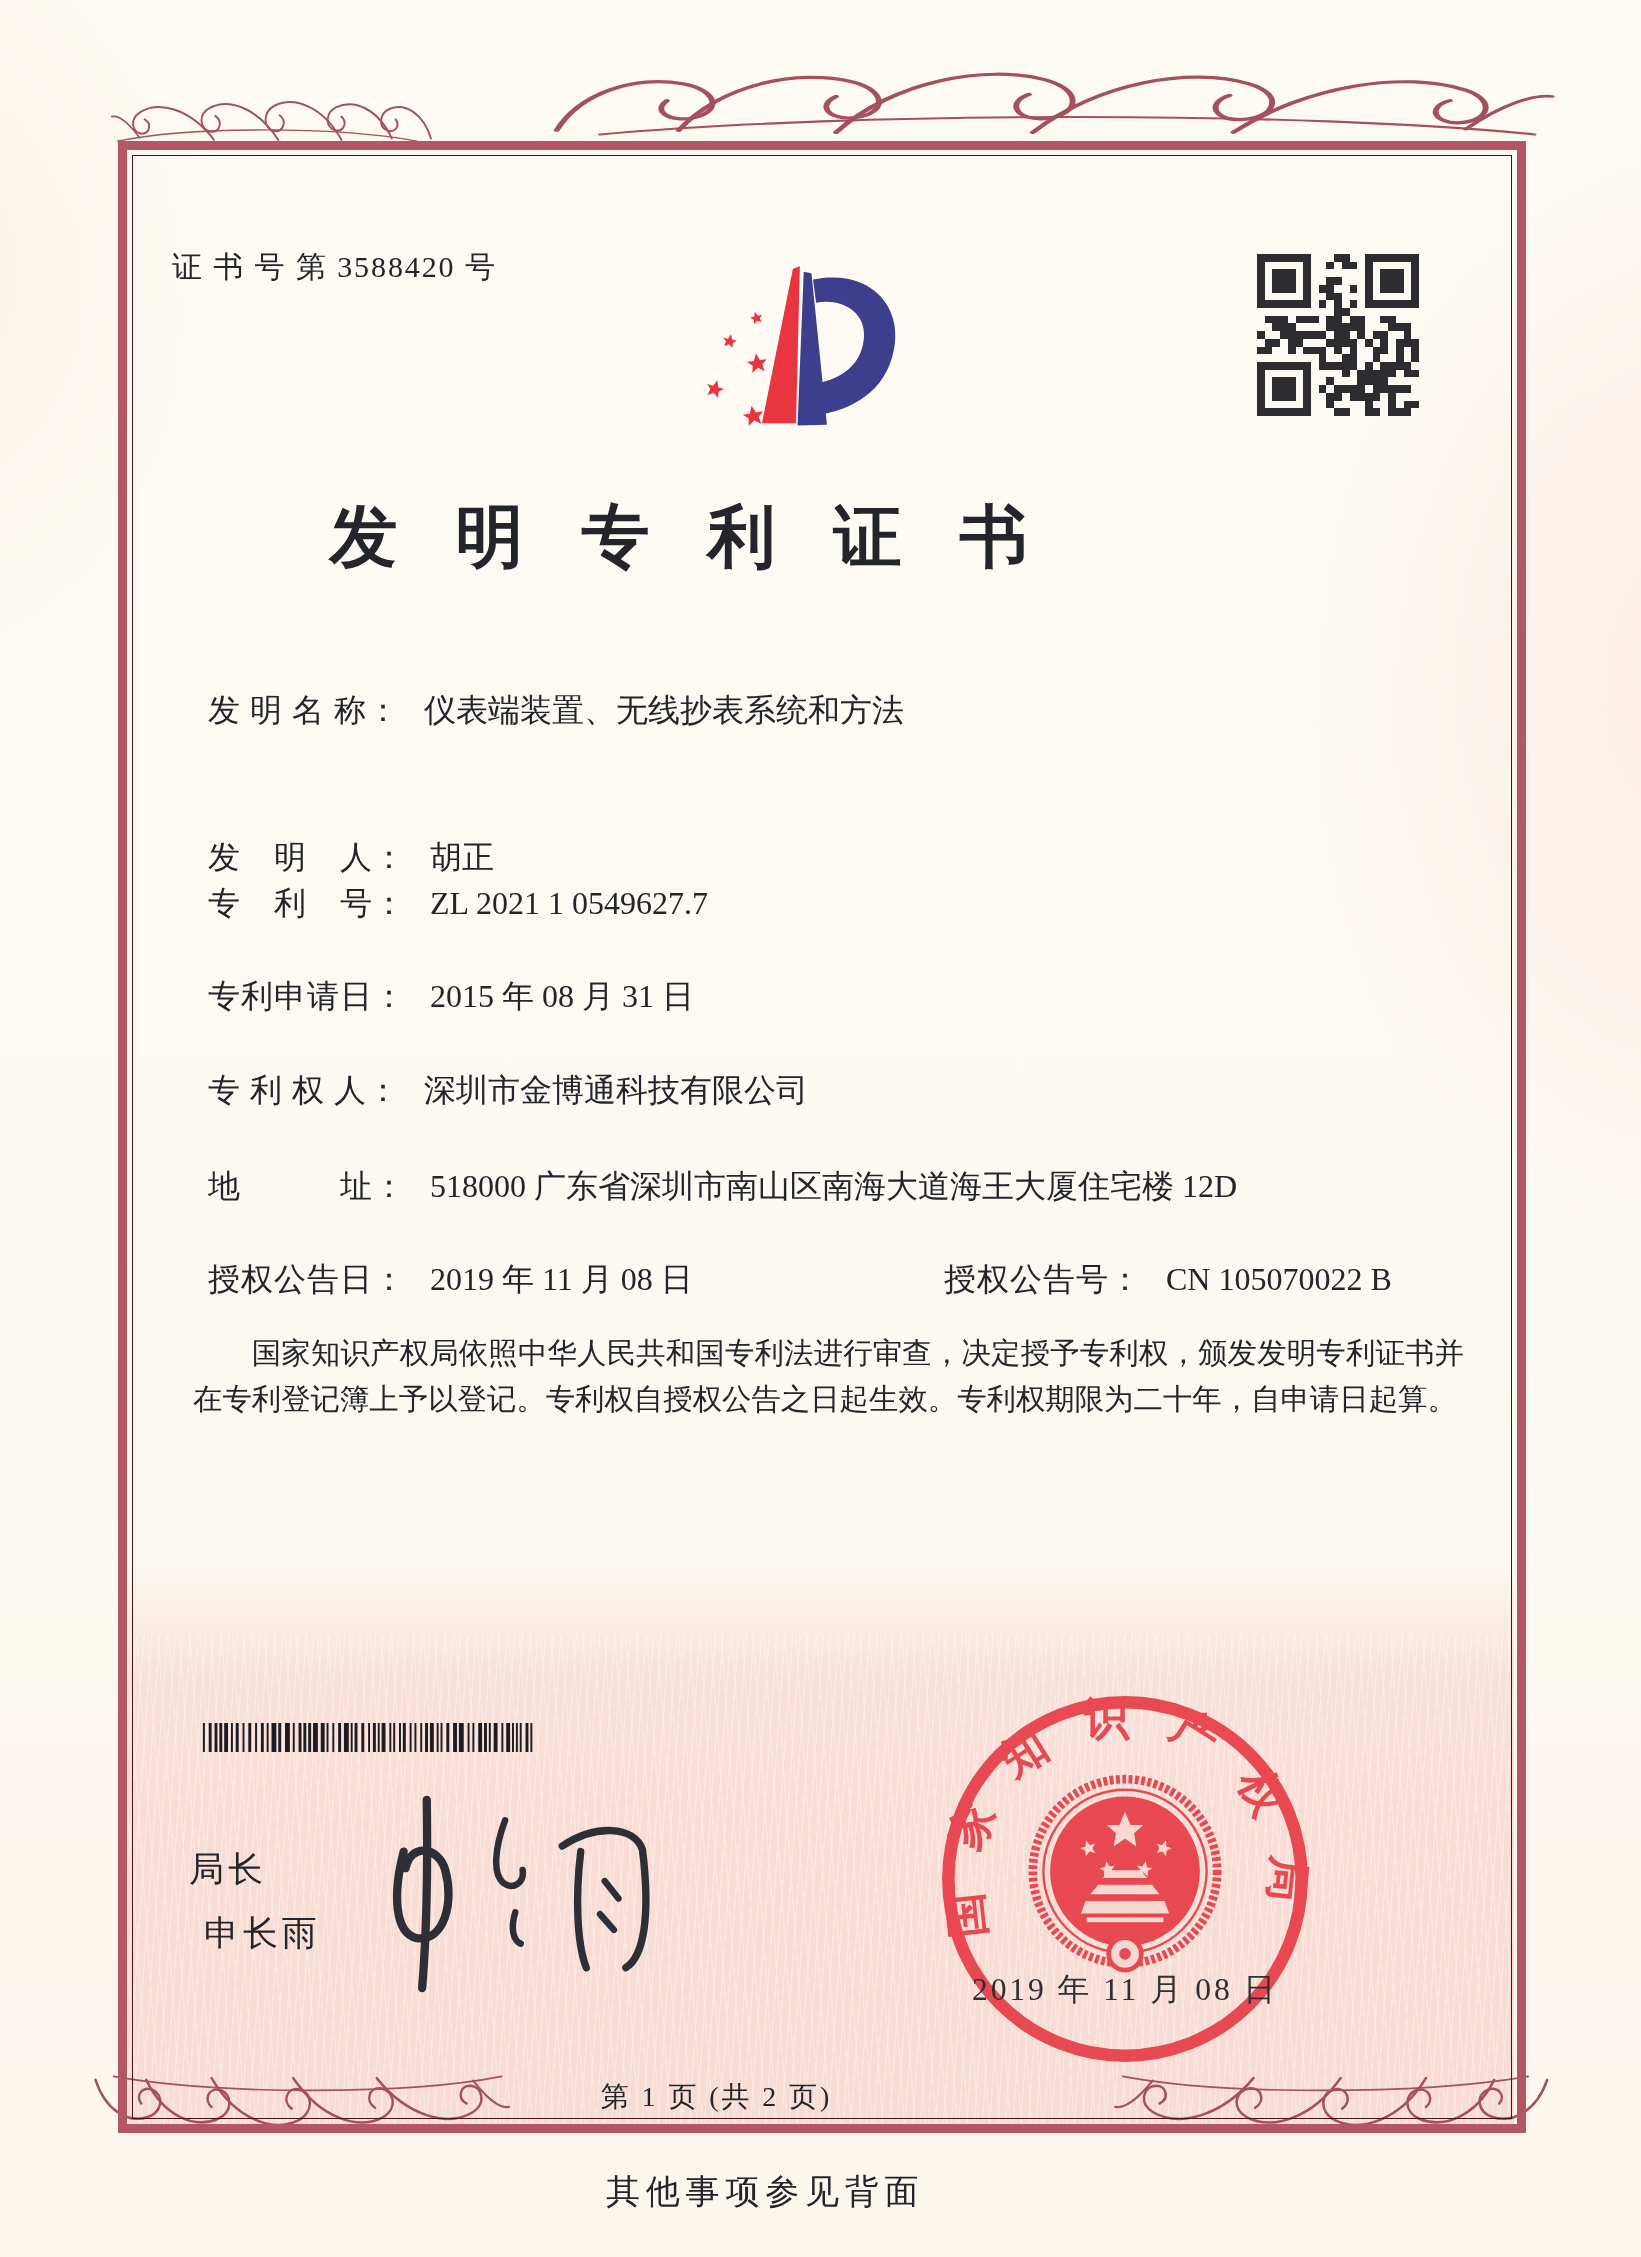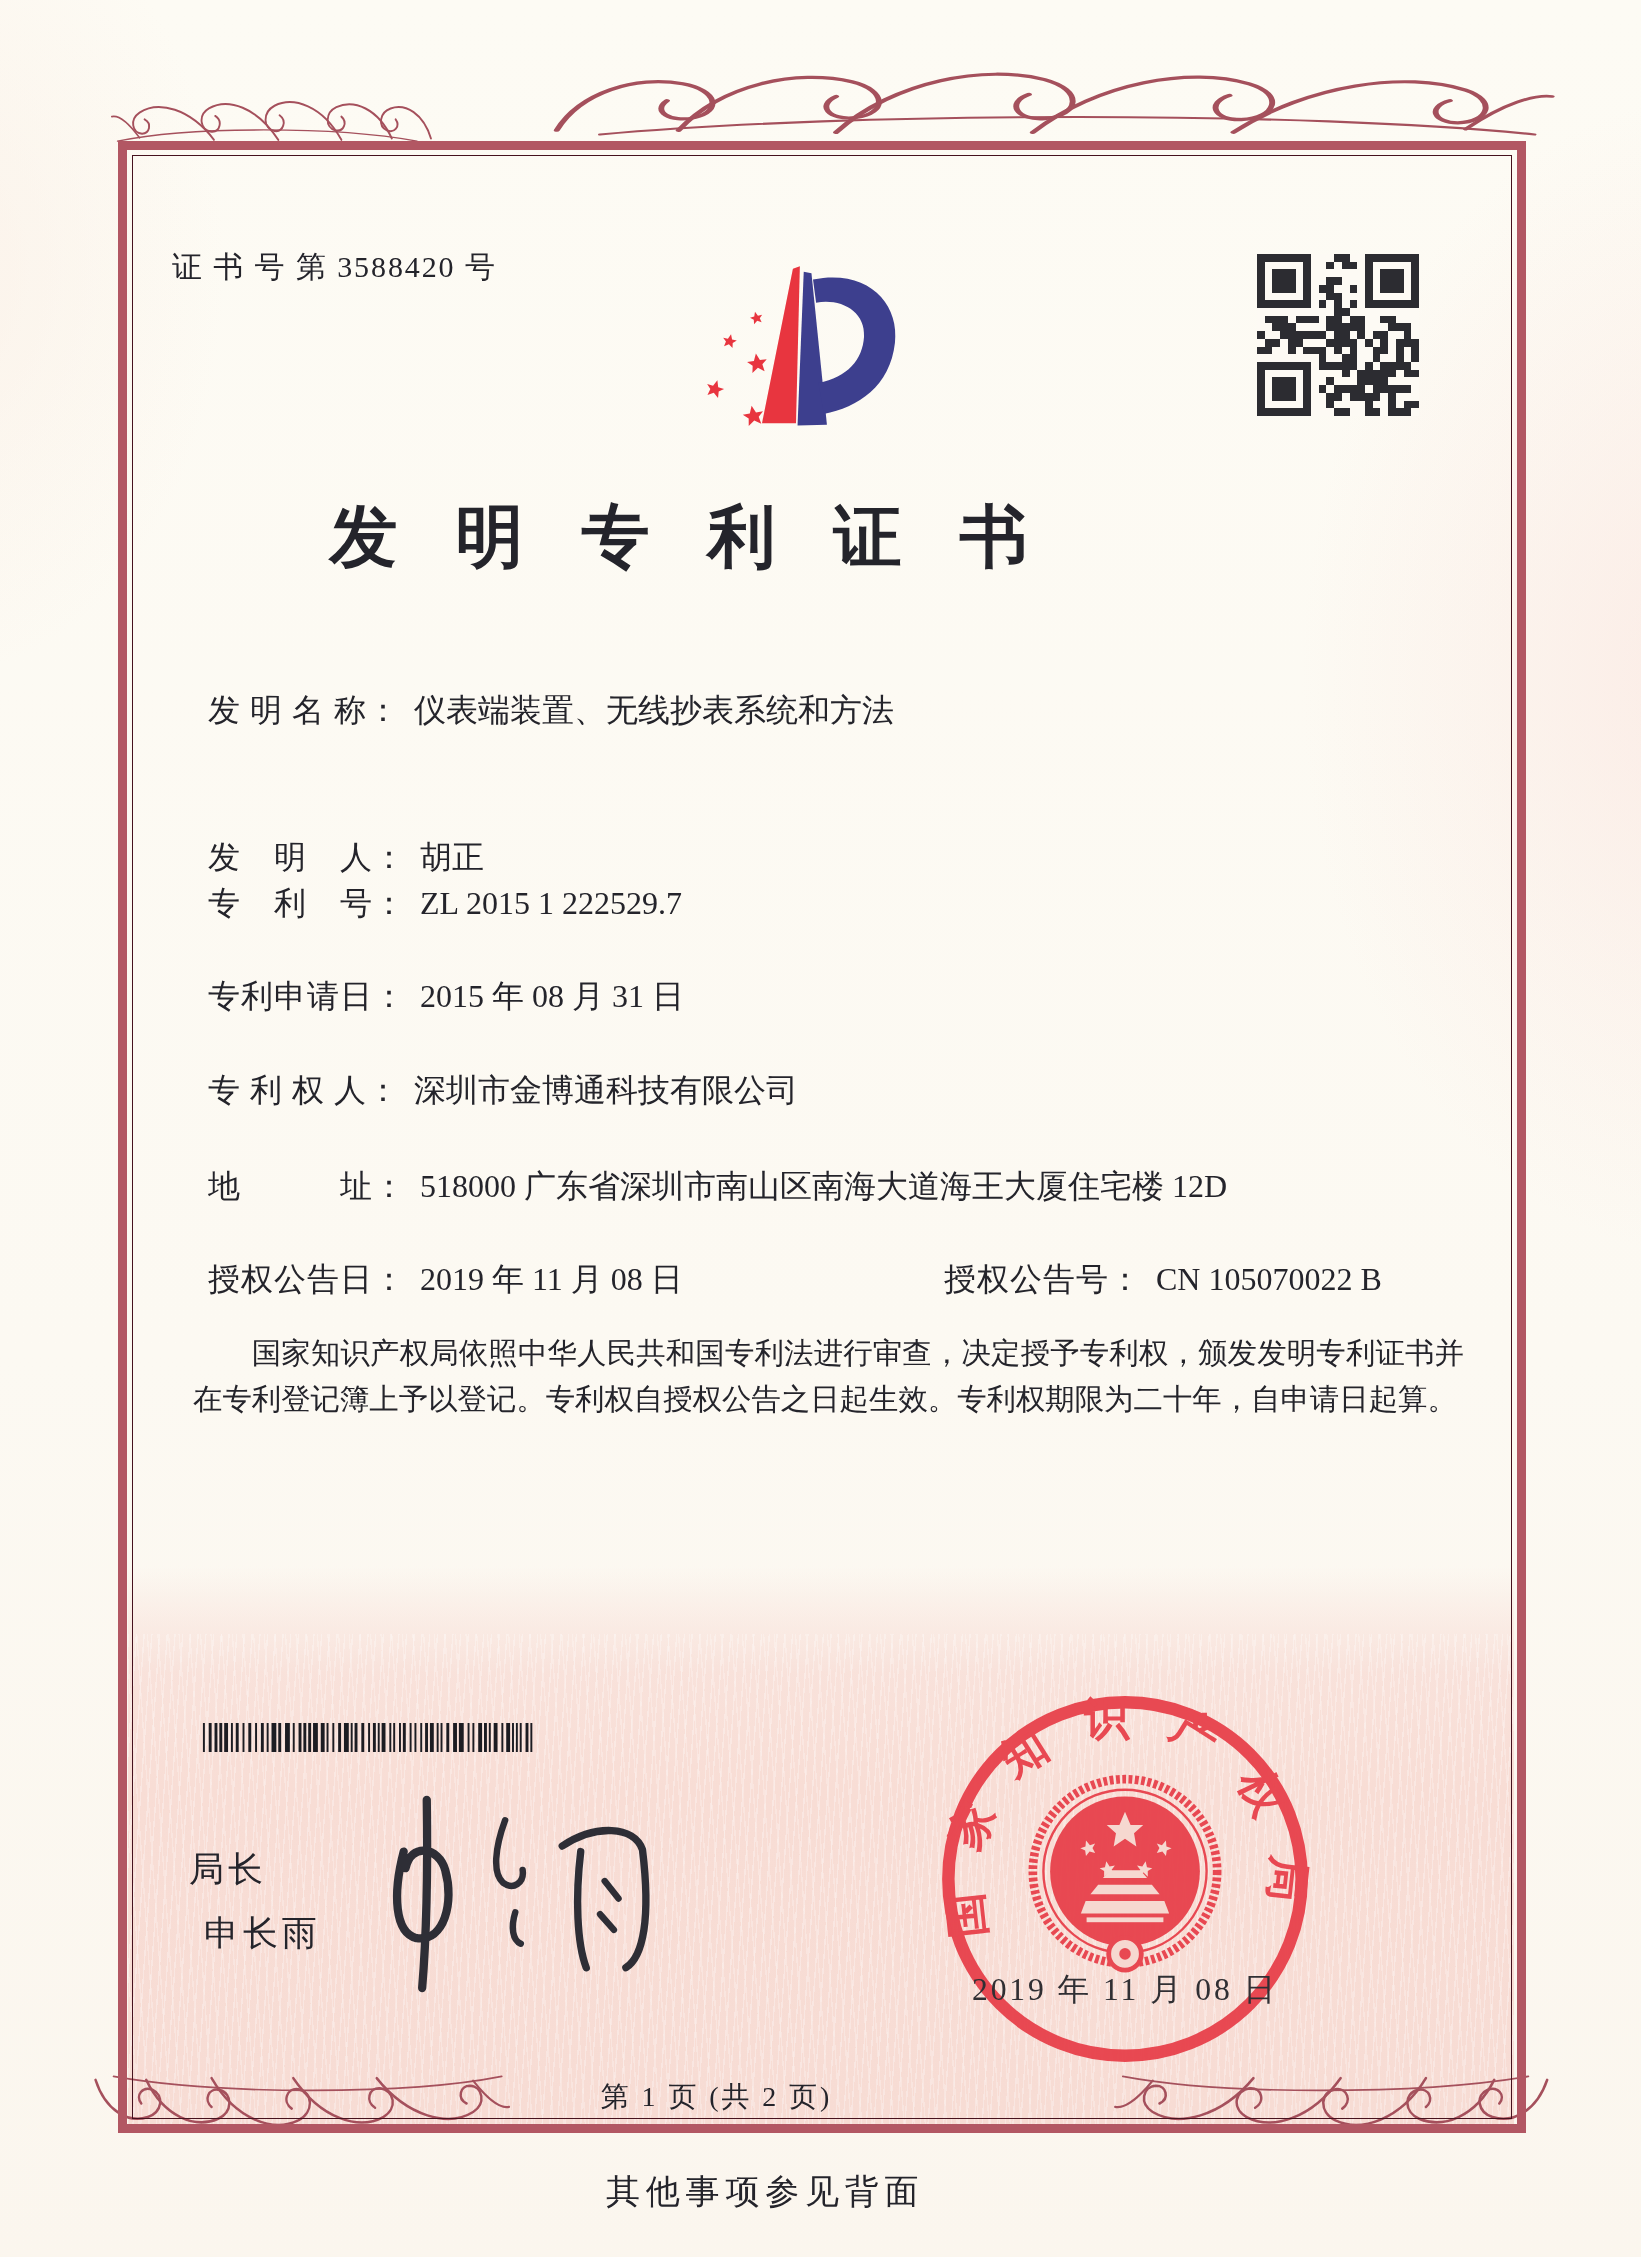--- a/index.html
+++ b/index.html
@@ -24,21 +24,21 @@
   .ornament{position:absolute;pointer-events:none;}
   
   #cert-no{position:absolute;left:172px;top:247px;font-size:30px;letter-spacing:1.9px;white-space:nowrap;}
   #logo{position:absolute;left:678px;top:247px;width:236px;height:201px;}
   #qr{position:absolute;left:1257px;top:254px;width:162px;height:162px;}
   #title{position:absolute;left:0;top:492px;width:1357px;text-align:center;}
   #title span{display:inline-block;font-size:68px;font-weight:700;letter-spacing:58px;padding-left:58px;white-space:nowrap;}
   
   .frow{position:absolute;left:208px;font-size:32px;white-space:nowrap;}
   .frow .lab{letter-spacing:1px;}
-  .frow .val{margin-left:14px;}
+  .frow .val{margin-left:24px;}
   #announce2{position:absolute;left:736px;top:0;}
   
   #paras{position:absolute;left:193px;top:1330px;width:1271px;font-size:29.4px;line-height:46px;text-align:justify;}
   #paras p{margin:0;text-indent:2em;}
   
   #barcode{position:absolute;left:201px;top:1723px;width:340px;height:29px;}
   #officer-title{position:absolute;left:189px;top:1846px;font-size:35px;letter-spacing:3.9px;}
   #officer-name{position:absolute;left:204px;top:1910px;font-size:35px;letter-spacing:3.9px;}
   #signature{position:absolute;left:365px;top:1792px;width:295px;height:203px;}
   #seal{position:absolute;left:933px;top:1687px;width:384px;height:384px;opacity:.95;}
@@ -250,21 +250,21 @@
 
 <div id="title"><span>发明专利证书</span></div>
 
 <div class="frow" style="top:689px">
   <span class="lab">发 明 名 称：</span><span class="val">仪表端装置、无线抄表系统和方法</span>
 </div>
 <div class="frow" style="top:836px">
   <span class="lab">发　明　人：</span><span class="val">胡正</span>
 </div>
 <div class="frow" style="top:882px">
-  <span class="lab">专　利　号：</span><span class="val">ZL 2015 1 222529.7</span>
+  <span class="lab">专　利　号：</span><span class="val">ZL 2021 1 0549627.7</span>
 </div>
 <div class="frow" style="top:975px">
   <span class="lab">专利申请日：</span><span class="val">2015 年 08 月 31 日</span>
 </div>
 <div class="frow" style="top:1069px">
   <span class="lab">专 利 权 人：</span><span class="val">深圳市金博通科技有限公司</span>
 </div>
 <div class="frow" style="top:1165px">
   <span class="lab">地　　　址：</span><span class="val">518000 广东省深圳市南山区南海大道海王大厦住宅楼 12D</span>
 </div>

